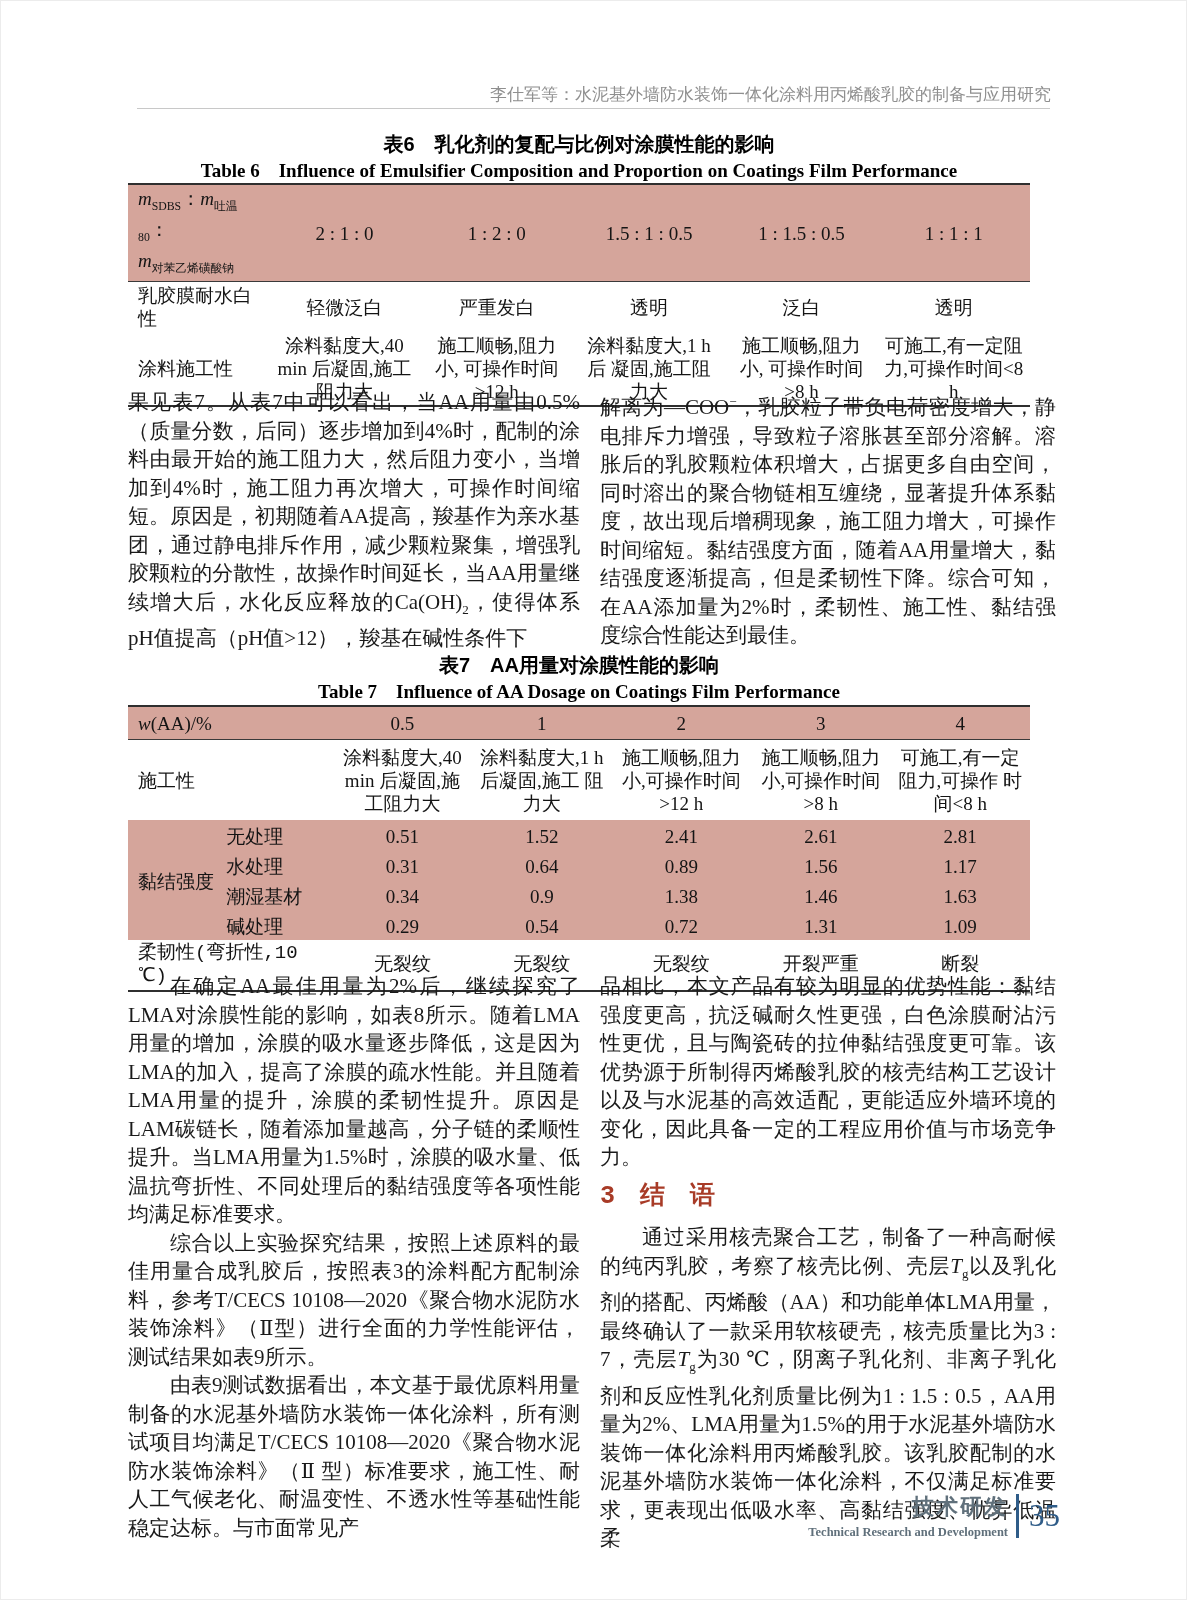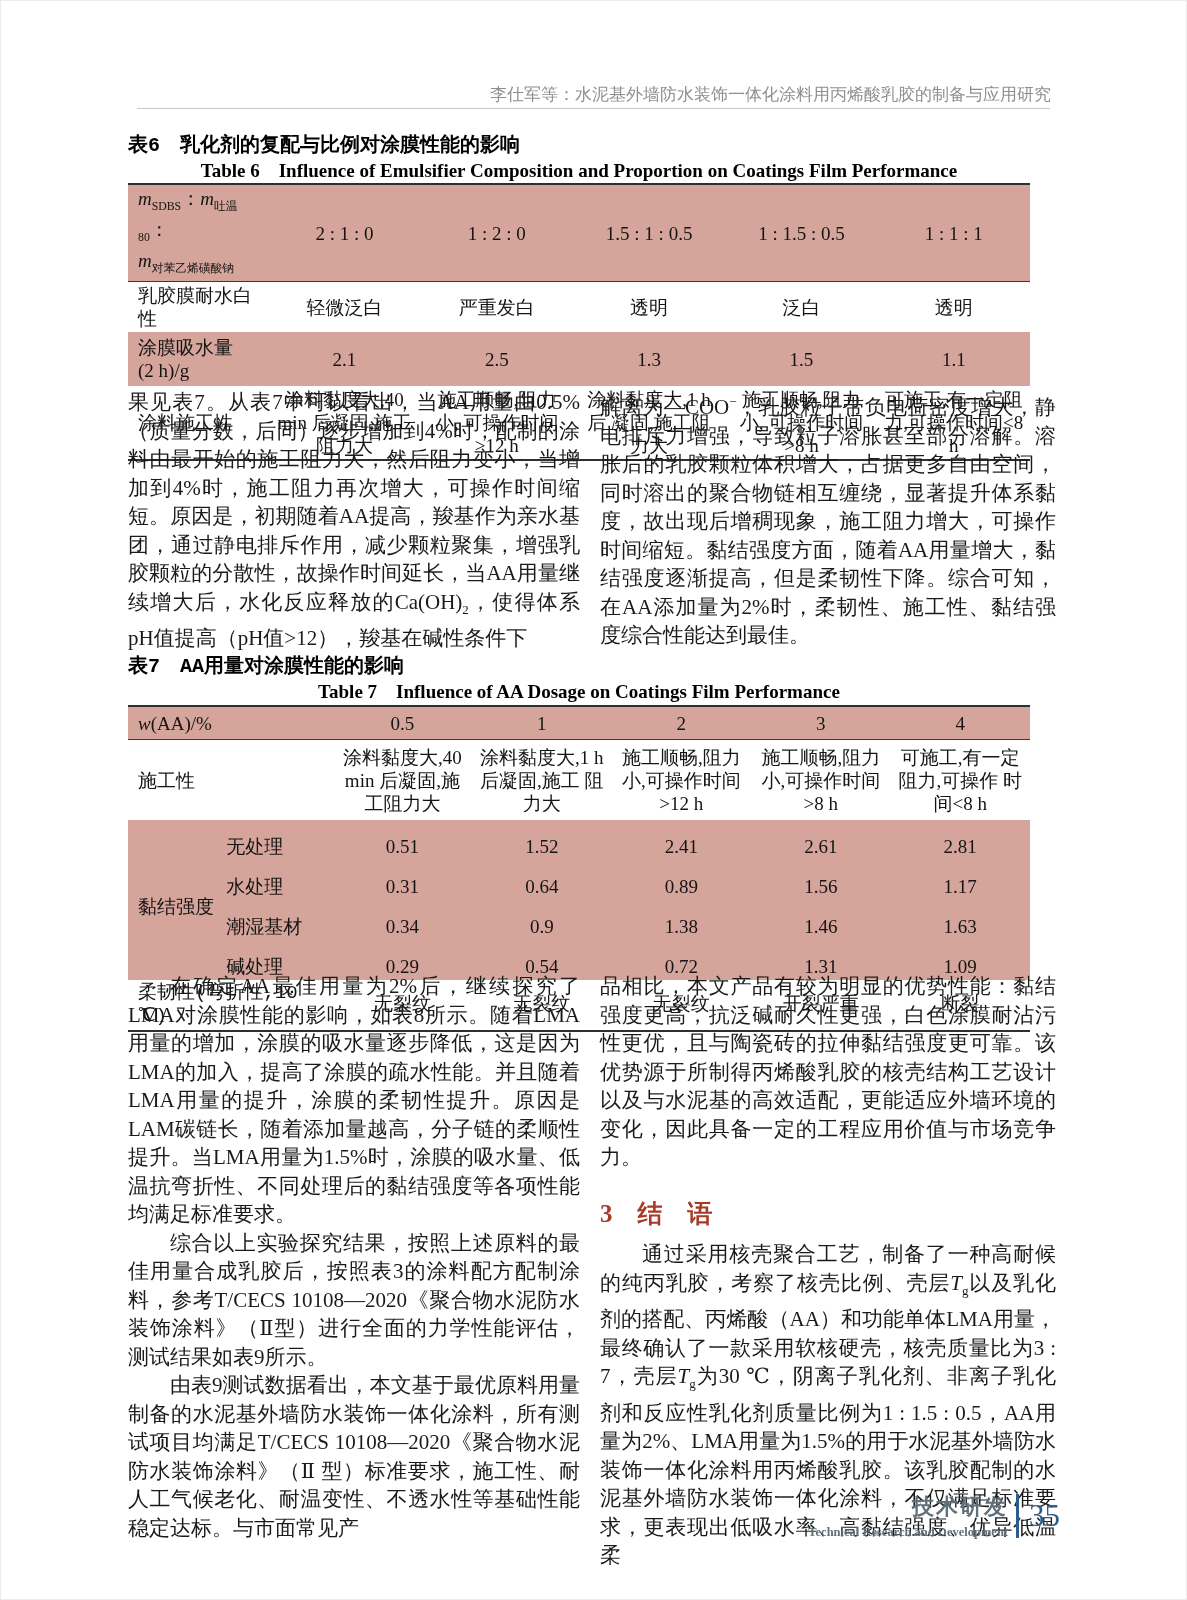--- a/index.html
+++ b/index.html
@@ -14,22 +14,22 @@
     position:absolute; top:83px; right:136px;
     font-size:17px; color:#8f8f8f;
     font-family:"Liberation Serif","DejaVu Serif",serif;
   }
   .header-rule {
     position:absolute; top:108px; left:137px; width:913px; height:1px;
     background:#c8c8c8;
   }
   
   .cap-cn {
-    position:absolute; left:128px; width:902px; 
-    font-family:Liberation Mono, monospace;
+    position:absolute; left:128px; width:902px; text-align:center;
+    font-family:Liberation Sans, sans-serif;
     font-weight:bold; font-size:20px; color:#000;
   }
   .cap-en {
     position:absolute; left:128px; width:902px; text-align:center;
     font-family:"Liberation Serif","DejaVu Serif",serif;
     font-weight:bold; font-size:19px; color:#000;
   }
   
   table {
     position:absolute; left:128px; width:902px; border-collapse:collapse;
@@ -52,37 +52,37 @@
   #table6 tr.r1 td { height:50px; }
   #table6 tr.r2 td { height:32px; }
   #table6 tr.r3 td { height:50px; }
   #table6 tr.r4 td { height:54px; }
   #table7 { top:705px; }
   #table7 .c-g1 { width:92px; }
   #table7 .c-g2 { width:112px; }
   #table7 .c-d  { width:139px; }
   #table7 tr.hrow td { height:28px; }
   #table7 tr.workrow td { height:76px; }
-  #table7 tr.strow td { height:28px; padding-top:12px; padding-bottom:0; }
+  #table7 tr.strow td { height:28px; padding-top:2px; padding-bottom:0; }
   #table7 tr.flexrow td { height:34px;font-family:Liberation Mono, monospace; }
   
   .col {
     position:absolute; width:452px; font-size:21px; line-height:28.5px;
     text-align:justify; text-justify:inter-ideograph; color:#1a1a1a;
   }
   .col p { margin:0; }
   .col p.indent { text-indent:2em; }
   #s1L { left:128px; top:388px; }
   #s1R { left:600px; top:388px; width:456px; }
   #s2L { left:128px; top:972px; }
   #s2R { left:600px; top:972px; width:456px; }
   .conclusion-heading {
-    font-family:Liberation Serif, serif;
+    font-family:Liberation Mono, monospace;
     font-weight:bold; font-size:25px; color:#a83b27;
-    margin:28px 0 12px 0; text-align:left; text-indent:0;
+    margin:11px 0 12px 0; text-align:left; text-indent:0;
   }
   
   .footer {
     position:absolute; top:1492px; right:127px;
     display:flex; align-items:center;
   }
   .footer-text { text-align:right; }
   .footer-cn {
     font-family:"Liberation Sans","DejaVu Sans",sans-serif;
     font-weight:bold; font-size:22px; color:#60707b; letter-spacing:2px;
@@ -125,28 +125,20 @@
     <td>1 : 1 : 1</td>
   </tr>
   <tr class="r2">
     <td class="lbl">乳胶膜耐水白性</td>
     <td>轻微泛白</td>
     <td>严重发白</td>
     <td>透明</td>
     <td>泛白</td>
     <td>透明</td>
   </tr>
-  <tr class="pink r3">
-    <td class="lbl">涂膜吸水量<br>(2 h)/g</td>
-    <td>2.1</td>
-    <td>2.5</td>
-    <td>1.3</td>
-    <td>1.5</td>
-    <td>1.1</td>
-  </tr>
   <tr class="r4">
     <td class="lbl">涂料施工性</td>
     <td>涂料黏度大,40 min 后凝固,施工阻力大</td>
     <td>施工顺畅,阻力小, 可操作时间&gt;12 h</td>
     <td>涂料黏度大,1 h后 凝固,施工阻力大</td>
     <td>施工顺畅,阻力小, 可操作时间&gt;8 h</td>
     <td>可施工,有一定阻 力,可操作时间&lt;8 h</td>
   </tr>
   </tbody>
 </table>

